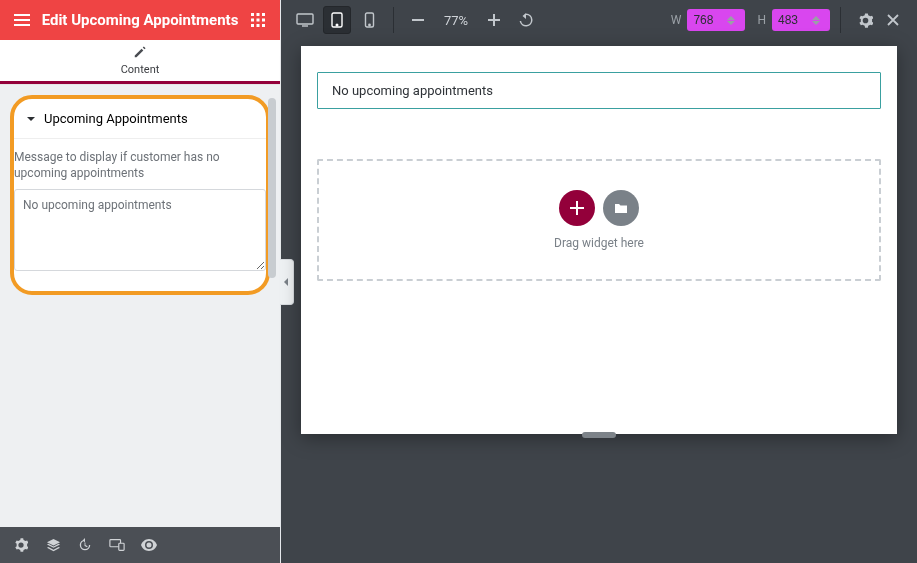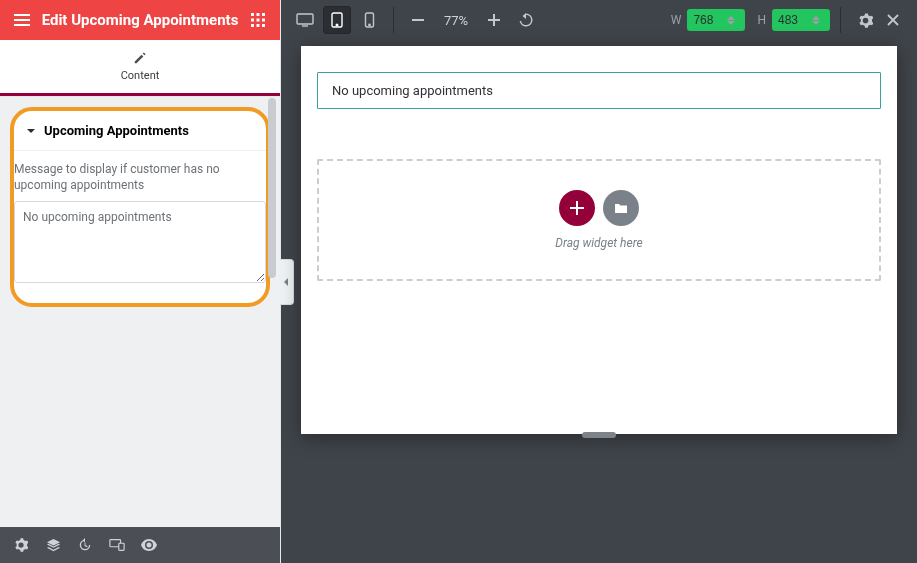--- a/index.html
+++ b/index.html
@@ -4,27 +4,27 @@
 <style>
   * { box-sizing: border-box; margin: 0; padding: 0; }
   html, body { width: 917px; height: 563px; font-family: -apple-system, BlinkMacSystemFont, "Segoe UI", Roboto, Helvetica, Arial, sans-serif; overflow: hidden; background: #fff; }
   .app { display: flex; width: 100%; height: 100%; }
   
   .sidebar { width: 281px; height: 100%; display: flex; flex-direction: column; border-right: 1px solid #e6e9ec; background: #eef0f2; position: relative; }
   .sb-header { height: 40px; background: #ef4444; color: #fff; display: flex; align-items: center; padding: 0 8px; }
   .sb-header .title { flex: 1; text-align: center; font-weight: 700; font-size: 15px; }
   .sb-header .icon-btn { width: 28px; height: 28px; display: flex; align-items: center; justify-content: center; border-radius: 2px; cursor: pointer; }
   .tabs { display: flex; background: #fff; border-bottom: 1px solid #e6e6e6; }
-  .tab { flex: 1; display: flex; flex-direction: column; align-items: center; justify-content: center; height: 56px; font-size: 11px; color: #5a5d62; cursor: pointer; }
+  .tab { flex: 1; display: flex; flex-direction: column; align-items: center; justify-content: center; height: 44px; font-size: 11px; color: #5a5d62; cursor: pointer; }
   .tab.active { color: #3a3c40; border-bottom: 3px solid #93003a; background:#fff; }
   .tab:not(.active){ background:#f6f7f8; border-bottom: 1px solid #e6e6e6; }
   .tab svg { margin-bottom: 4px; }
   .panel-area { flex: 1; overflow: auto; padding: 10px 10px 0 10px; position: relative; }
   .callout { border: 4px solid #f29b24; border-radius: 22px; padding: 0; background: #fff; overflow: hidden; }
-  .section-header { display: flex; align-items: center; gap: 8px; padding: 12px 12px; font-weight: 700; font-size: 13px; border-bottom: 1px solid #eee; cursor: pointer; }
+  .section-header { display: flex; align-items: center; gap: 8px; padding: 12px 12px; font-weight: 400; font-size: 13px; border-bottom: 1px solid #eee; cursor: pointer; }
   .section-body { padding: 10px 0 16px; }
   .field-label { font-size: 12px; color: #6d7278; line-height: 1.35; margin-bottom: 8px; }
   .textarea { width: 100%; height: 82px; resize: both; border: 1px solid #d5d8dc; border-radius: 3px; padding: 8px; font-size: 12px; color: #6d7278; font-family: inherit; }
   .sb-scroll-thumb { position:absolute; right:4px; top:98px; width:8px; height:180px; border-radius:4px; background:#c8ccd0; }
   .sb-footer { height: 36px; background: #4b4f55; display: flex; align-items: center; padding: 0 6px; gap: 2px; }
   .sb-footer .fbtn { width: 30px; height: 30px; display: flex; align-items: center; justify-content: center; color: #d0d3d6; cursor: pointer; border-radius: 3px; }
   .publish-wrap { margin-left: auto; display: flex; align-items: stretch; height: 30px; }
   .publish-btn { background: #3cbf3c; color: #fff; font-weight: 700; font-size: 12px; padding: 0 14px; display: flex; align-items: center; border-radius: 3px 0 0 3px; cursor: pointer; }
   .publish-more { background: #36ad36; color: #fff; width: 20px; display:flex; align-items:center; justify-content:center; border-radius: 0 3px 3px 0; cursor:pointer; border-left:1px solid #2f9a2f; }
   
@@ -33,33 +33,33 @@
   .tool-group { display: flex; align-items: center; gap: 4px; }
   .tool-btn { width: 28px; height: 28px; display: flex; align-items: center; justify-content: center; border-radius: 3px; cursor: pointer; color:#c2c7cc; }
   .tool-btn.active { background: #2b2f34; color: #fff; border:1px solid #24272b; }
   .divider { width:1px; height:26px; background:#2b2f34; margin:0 10px; }
   .zoom { font-size: 13px; color:#cfd3d8; margin: 0 8px; }
   .dim-field { display:flex; align-items:center; gap:6px; color:#9aa0a6; font-size:12px; }
   .stepper { width:14px; height:22px; display:flex; flex-direction:column; justify-content:center; gap:1px; }
   .stepper span{ width:0;height:0;border-left:4px solid transparent;border-right:4px solid transparent;}
   .stepper .up{ border-bottom:4px solid #9aa0a6; }
   .stepper .down{ border-top:4px solid #9aa0a6; }
-  .dim-box{ display:flex; align-items:center; background:#22c55e; border-radius:3px; padding:0 4px 0 6px; height:22px;}
+  .dim-box{ display:flex; align-items:center; background:#d946ef; border-radius:3px; padding:0 4px 0 6px; height:22px;}
   .dim-box input{ border:none; outline:none; width:34px; text-align:left; font-size:12px; color:#2c2f33; background:transparent;}
   .spacer { flex:1; }
   .canvas-wrap { flex:1; display:flex; flex-direction:column; align-items:center; padding: 6px 14px 14px; position:relative; }
   .canvas-frame { width: 596px; height: 388px; background:#fff; box-shadow:0 4px 18px rgba(0,0,0,.35); position:relative; }
   .canvas-inner { padding: 26px 16px 16px; }
   .widget-box { border:1px solid #3aa0a0; padding: 10px 14px; font-size: 13px; color:#2f3338; margin-bottom: 50px; border-radius:1px; }
   .dropzone { border:2px dashed #c9ced3; border-radius:2px; height: 122px; display:flex; flex-direction:column; align-items:center; justify-content:center; gap:10px; }
   .dz-icons { display:flex; gap:8px; }
   .circle-btn { width:36px; height:36px; border-radius:50%; display:flex; align-items:center; justify-content:center; color:#fff; cursor:pointer; }
   .circle-add { background:#93003a; }
   .circle-folder { background:#7a8188; }
-  .dz-text { font-size:12px; font-style:italic; color:#7a8188; }
+  .dz-text { font-size:12px; color:#7a8188; }
   .resize-handle { position:absolute; bottom:-4px; left:50%; transform:translateX(-50%); width:34px; height:6px; background:#7d8389; border-radius:4px; cursor:ns-resize; }
   .collapse-handle { position:absolute; left:-1px; top:50%; transform:translateY(-50%); width:14px; height:46px; background:#eef1f3; border:1px solid #d8dce0; border-left:none; border-radius:0 4px 4px 0; display:flex; align-items:center; justify-content:center; color:#7a8188; cursor:pointer; }
 </style>
 </head>
 <body>
 
 <div class="app">
 
   <div class="sidebar">
     <div class="sb-header">

